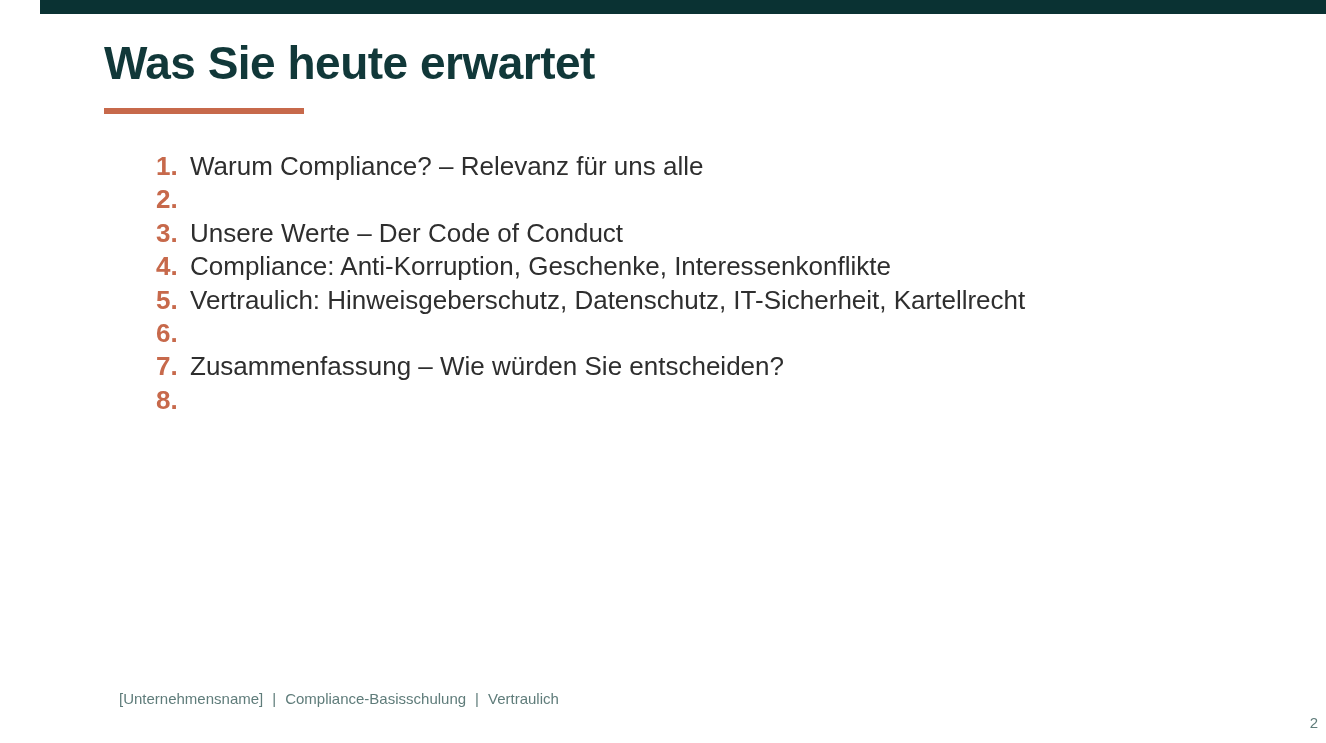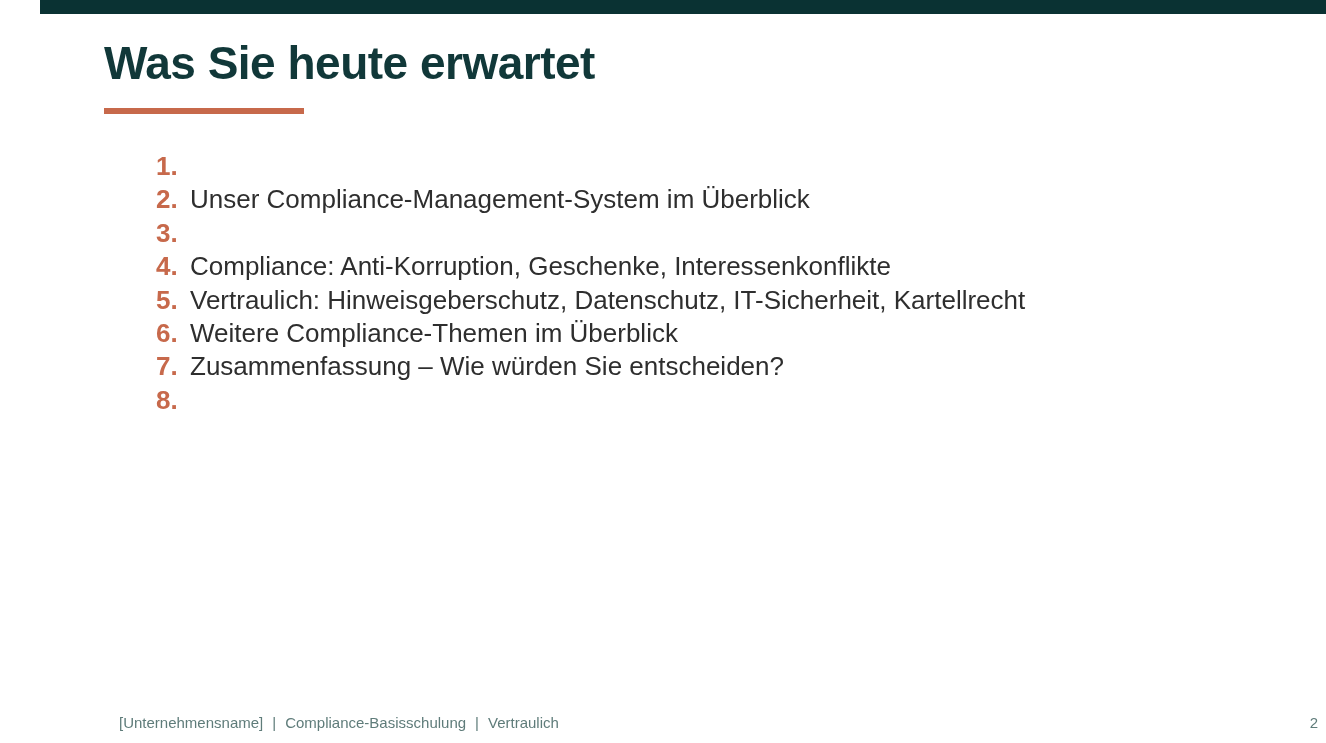--- a/index.html
+++ b/index.html
@@ -72,21 +72,21 @@
     margin-right: 9px;
     min-width: 25px;
     flex: 0 0 auto;
   }
   .agenda-text {
     white-space: nowrap;
   }
   .footer {
     position: absolute;
     left: 79px;
-    top: 714px;
+    top: 690px;
     font-size: 15px;
     color: #5f7c7a;
     white-space: nowrap;
   }
   .footer .sep {
     margin: 0 9px;
   }
   .page-number {
     position: absolute;
     right: 48px;
@@ -104,39 +104,39 @@
   <div class="top-bar"></div>
   <div class="side-bar"></div>
 
   <h1 class="slide-title">Was Sie heute erwartet</h1>
 
   <div class="title-rule"></div>
 
   <ol class="agenda-list">
     <li>
       <span class="agenda-num">1.</span>
+      <span class="agenda-text">Warum Compliance? – Relevanz für uns alle</span>
     </li>
     <li>
       <span class="agenda-num">2.</span>
-      <span class="agenda-text">Unser Compliance-Management-System im Überblick</span>
     </li>
     <li>
       <span class="agenda-num">3.</span>
+      <span class="agenda-text">Unsere Werte – Der Code of Conduct</span>
     </li>
     <li>
       <span class="agenda-num">4.</span>
       <span class="agenda-text">Compliance: Anti-Korruption, Geschenke, Interessenkonflikte</span>
     </li>
     <li>
       <span class="agenda-num">5.</span>
       <span class="agenda-text">Vertraulich: Hinweisgeberschutz, Datenschutz, IT-Sicherheit, Kartellrecht</span>
     </li>
     <li>
       <span class="agenda-num">6.</span>
-      <span class="agenda-text">Weitere Compliance-Themen im Überblick</span>
     </li>
     <li>
       <span class="agenda-num">7.</span>
       <span class="agenda-text">Zusammenfassung – Wie würden Sie entscheiden?</span>
     </li>
     <li>
       <span class="agenda-num">8.</span>
     </li>
   </ol>
 

